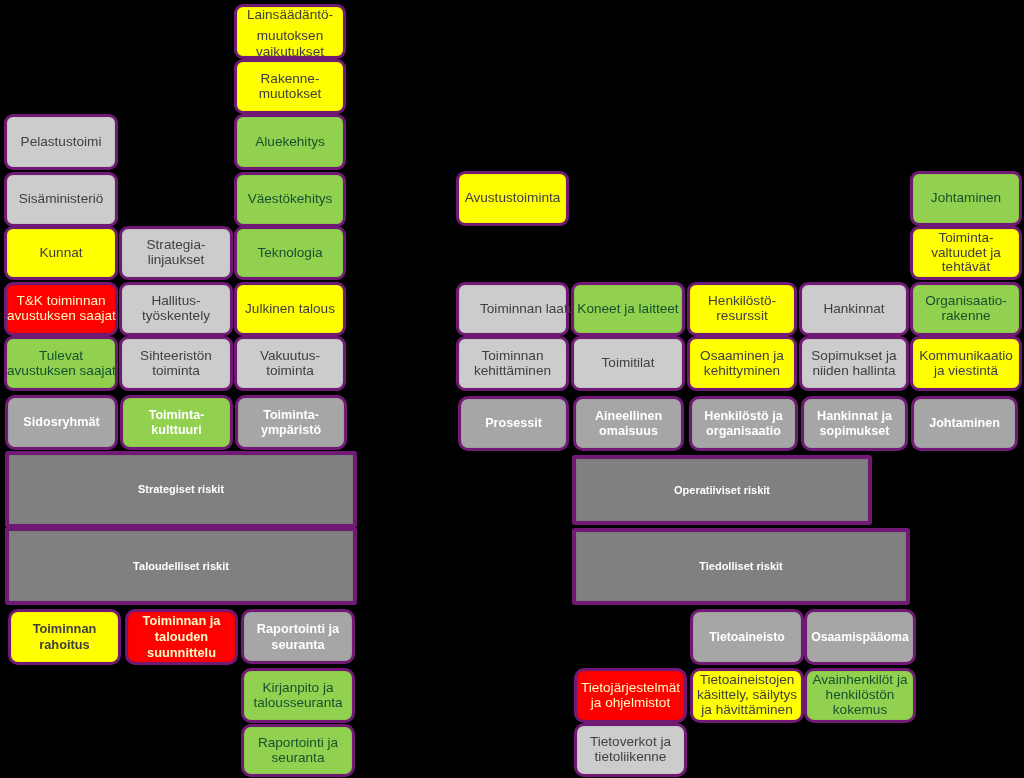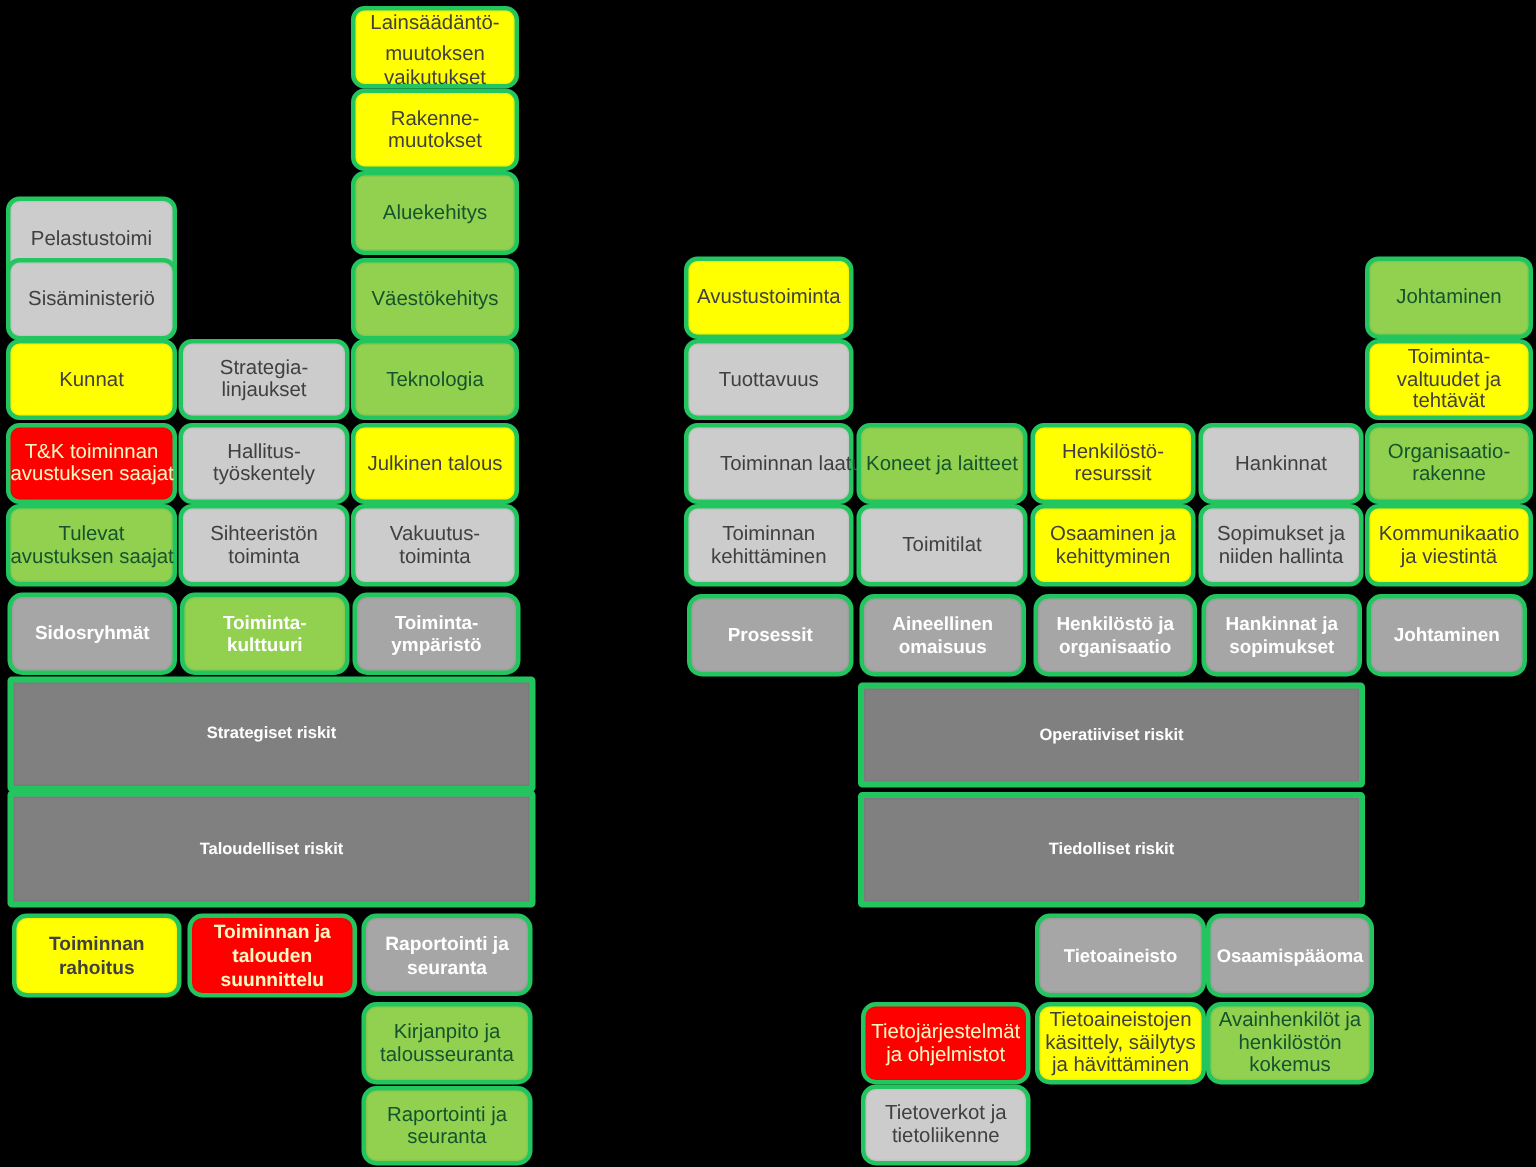--- a/index.html
+++ b/index.html
@@ -1,21 +1,21 @@
 <!DOCTYPE html>
 <html><head>
 <meta charset="utf-8">
 <title>Riskikartta</title>
 <style>
   html,body{margin:0;padding:0;background:#000;}
   body{width:1024px;height:778px;overflow:hidden;
        font-family:"Liberation Sans",sans-serif;
        -webkit-font-smoothing:antialiased;}
   #canvas{position:relative;width:1024px;height:778px;background:#000;}
-  .node{position:absolute;box-sizing:border-box;border:3px solid #22c55e;
+  .node{position:absolute;box-sizing:border-box;border:3px solid #701a75;
         border-radius:9px;display:flex;align-items:center;justify-content:center;
         text-align:center;line-height:14.7px;padding:0;font-size:13.6px;}
   .node{box-shadow:inset 0 0 0 1px rgba(0,0,0,0.045);}
   .node .lbl{display:block;width:100%;white-space:pre;position:relative;}
   .t-grey{background:#cccccc;color:#404040;}
   .t-yellow{background:#ffff00;color:#404040;}
   .t-green{background:#92d050;color:#14532d;}
   .t-red{background:#ff0000;color:#fef9c3;}
   .t-mgrey{background:#a6a6a6;color:#ffffff;font-weight:bold;font-size:12.6px;
            border-radius:10px;}
@@ -27,21 +27,21 @@
   .rnd{border-radius:10px;}
   .mgsm{font-size:12.3px;}
   .node .lbl.lead{position:relative;top:2.2px;}
   .node .lbl.lead .ln0{margin-bottom:6px;}
   .node .lbl.lead .ln1{margin-bottom:1.5px;}
 </style>
 </head>
 <body>
 
 <div id="canvas">
-    <div class="node t-grey" style="left: 4px; top: 114px; width: 114px; height: 56px; margin-top: 17px;">
+    <div class="node t-grey" style="left: 4px; top: 114px; width: 114px; height: 56px;">
       <span class="lbl">Pelastustoimi</span>
     </div>
     <div class="node t-grey" style="left: 4px; top: 172px; width: 114px; height: 55px;">
       <span class="lbl">Sisäministeriö</span>
     </div>
     <div class="node t-yellow" style="left: 4px; top: 226px; width: 114px; height: 54px;">
       <span class="lbl">Kunnat</span>
     </div>
     <div class="node t-red" style="left: 4px; top: 282px; width: 114px; height: 54px;">
       <span class="lbl">T&amp;K toiminnan
@@ -120,23 +120,20 @@
       <span class="lbl">Kirjanpito ja
 talousseuranta</span>
     </div>
     <div class="node t-green rnd" style="left: 241px; top: 724px; width: 114px; height: 53px;">
       <span class="lbl">Raportointi ja
 seuranta</span>
     </div>
     <div class="node t-yellow" style="left: 456px; top: 171px; width: 113px; height: 55px;">
       <span class="lbl">Avustustoiminta</span>
     </div>
-    <div class="node t-grey" style="left: 456px; top: 226px; width: 113px; height: 54px;">
-      <span class="lbl">Tuottavuus</span>
-    </div>
     <div class="node t-grey" style="left: 456px; top: 282px; width: 113px; height: 54px; padding-left: 21px;">
       <span class="lbl">Toiminnan laatu</span>
     </div>
     <div class="node t-grey" style="left: 456px; top: 336px; width: 113px; height: 55px;">
       <span class="lbl">Toiminnan
 kehittäminen</span>
     </div>
     <div class="node t-mgrey" style="left: 458px; top: 396px; width: 111px; height: 55px;">
       <span class="lbl">Prosessit</span>
     </div>
@@ -185,21 +182,21 @@
       <span class="lbl">Organisaatio-
 rakenne</span>
     </div>
     <div class="node t-yellow" style="left: 910px; top: 336px; width: 112px; height: 55px;">
       <span class="lbl">Kommunikaatio
 ja viestintä</span>
     </div>
     <div class="node t-mgrey" style="left: 911px; top: 396px; width: 107px; height: 55px;">
       <span class="lbl">Johtaminen</span>
     </div>
-    <div class="node t-dgrey" style="left: 572px; top: 455px; width: 338px; height: 70px; text-align: center;">
+    <div class="node t-dgrey" style="left: 572px; top: 455px; width: 300px; height: 70px; text-align: center;">
       <span class="lbl">Operatiiviset riskit</span>
     </div>
     <div class="node t-dgrey" style="left: 572px; top: 528px; width: 338px; height: 77px;">
       <span class="lbl">Tiedolliset riskit</span>
     </div>
     <div class="node t-mgrey mgsm" style="left: 690px; top: 609px; width: 114px; height: 56px;">
       <span class="lbl">Tietoaineisto</span>
     </div>
     <div class="node t-mgrey mgsm" style="left: 804px; top: 609px; width: 112px; height: 56px;">
       <span class="lbl">Osaamispääoma</span>

